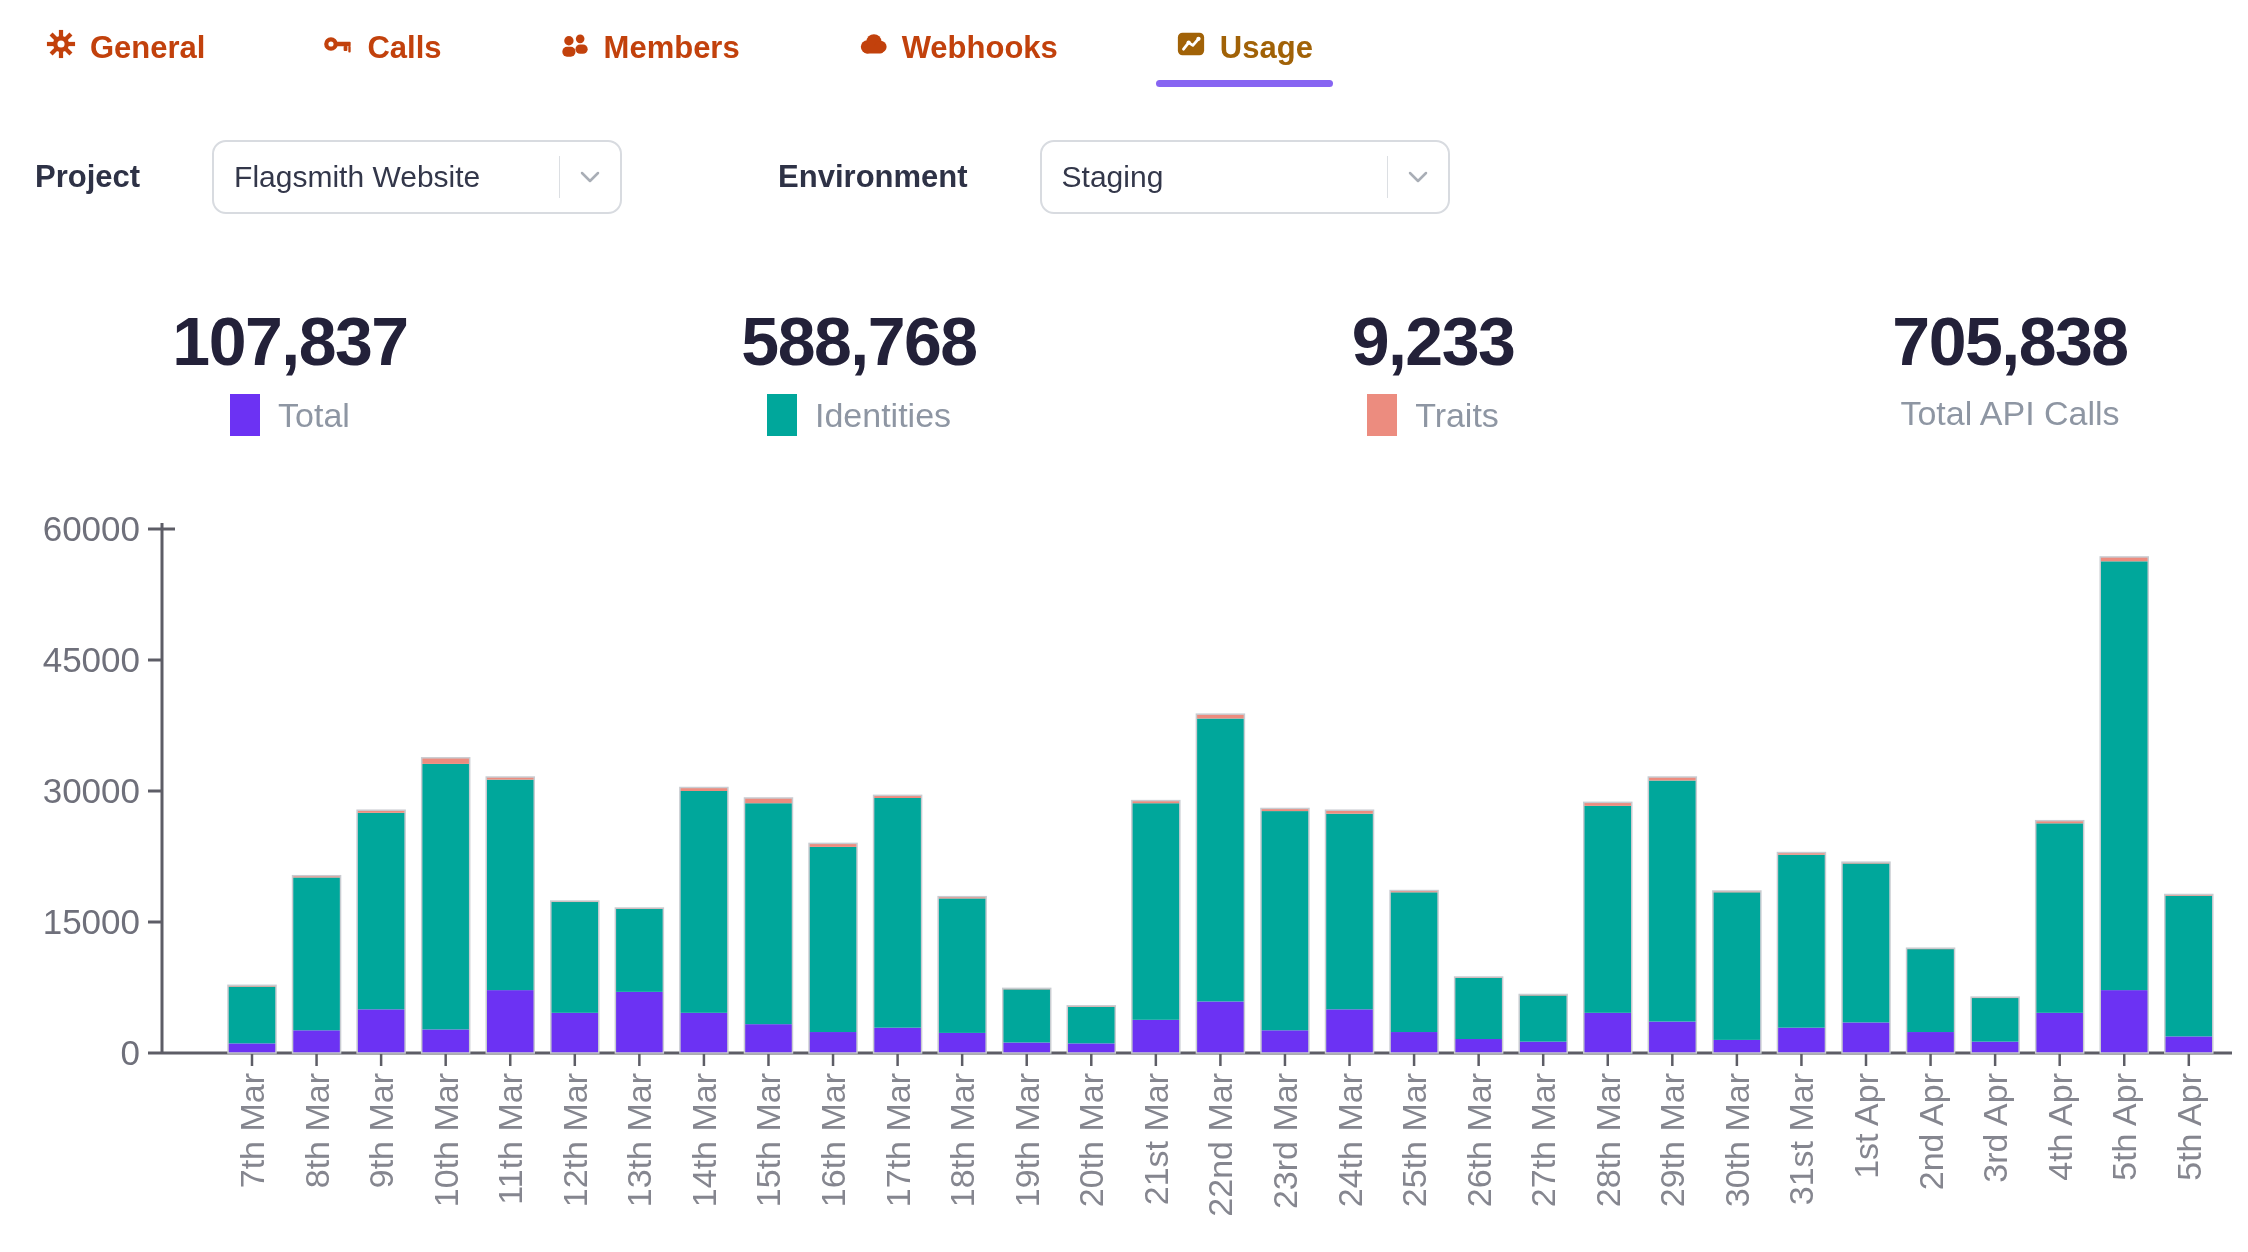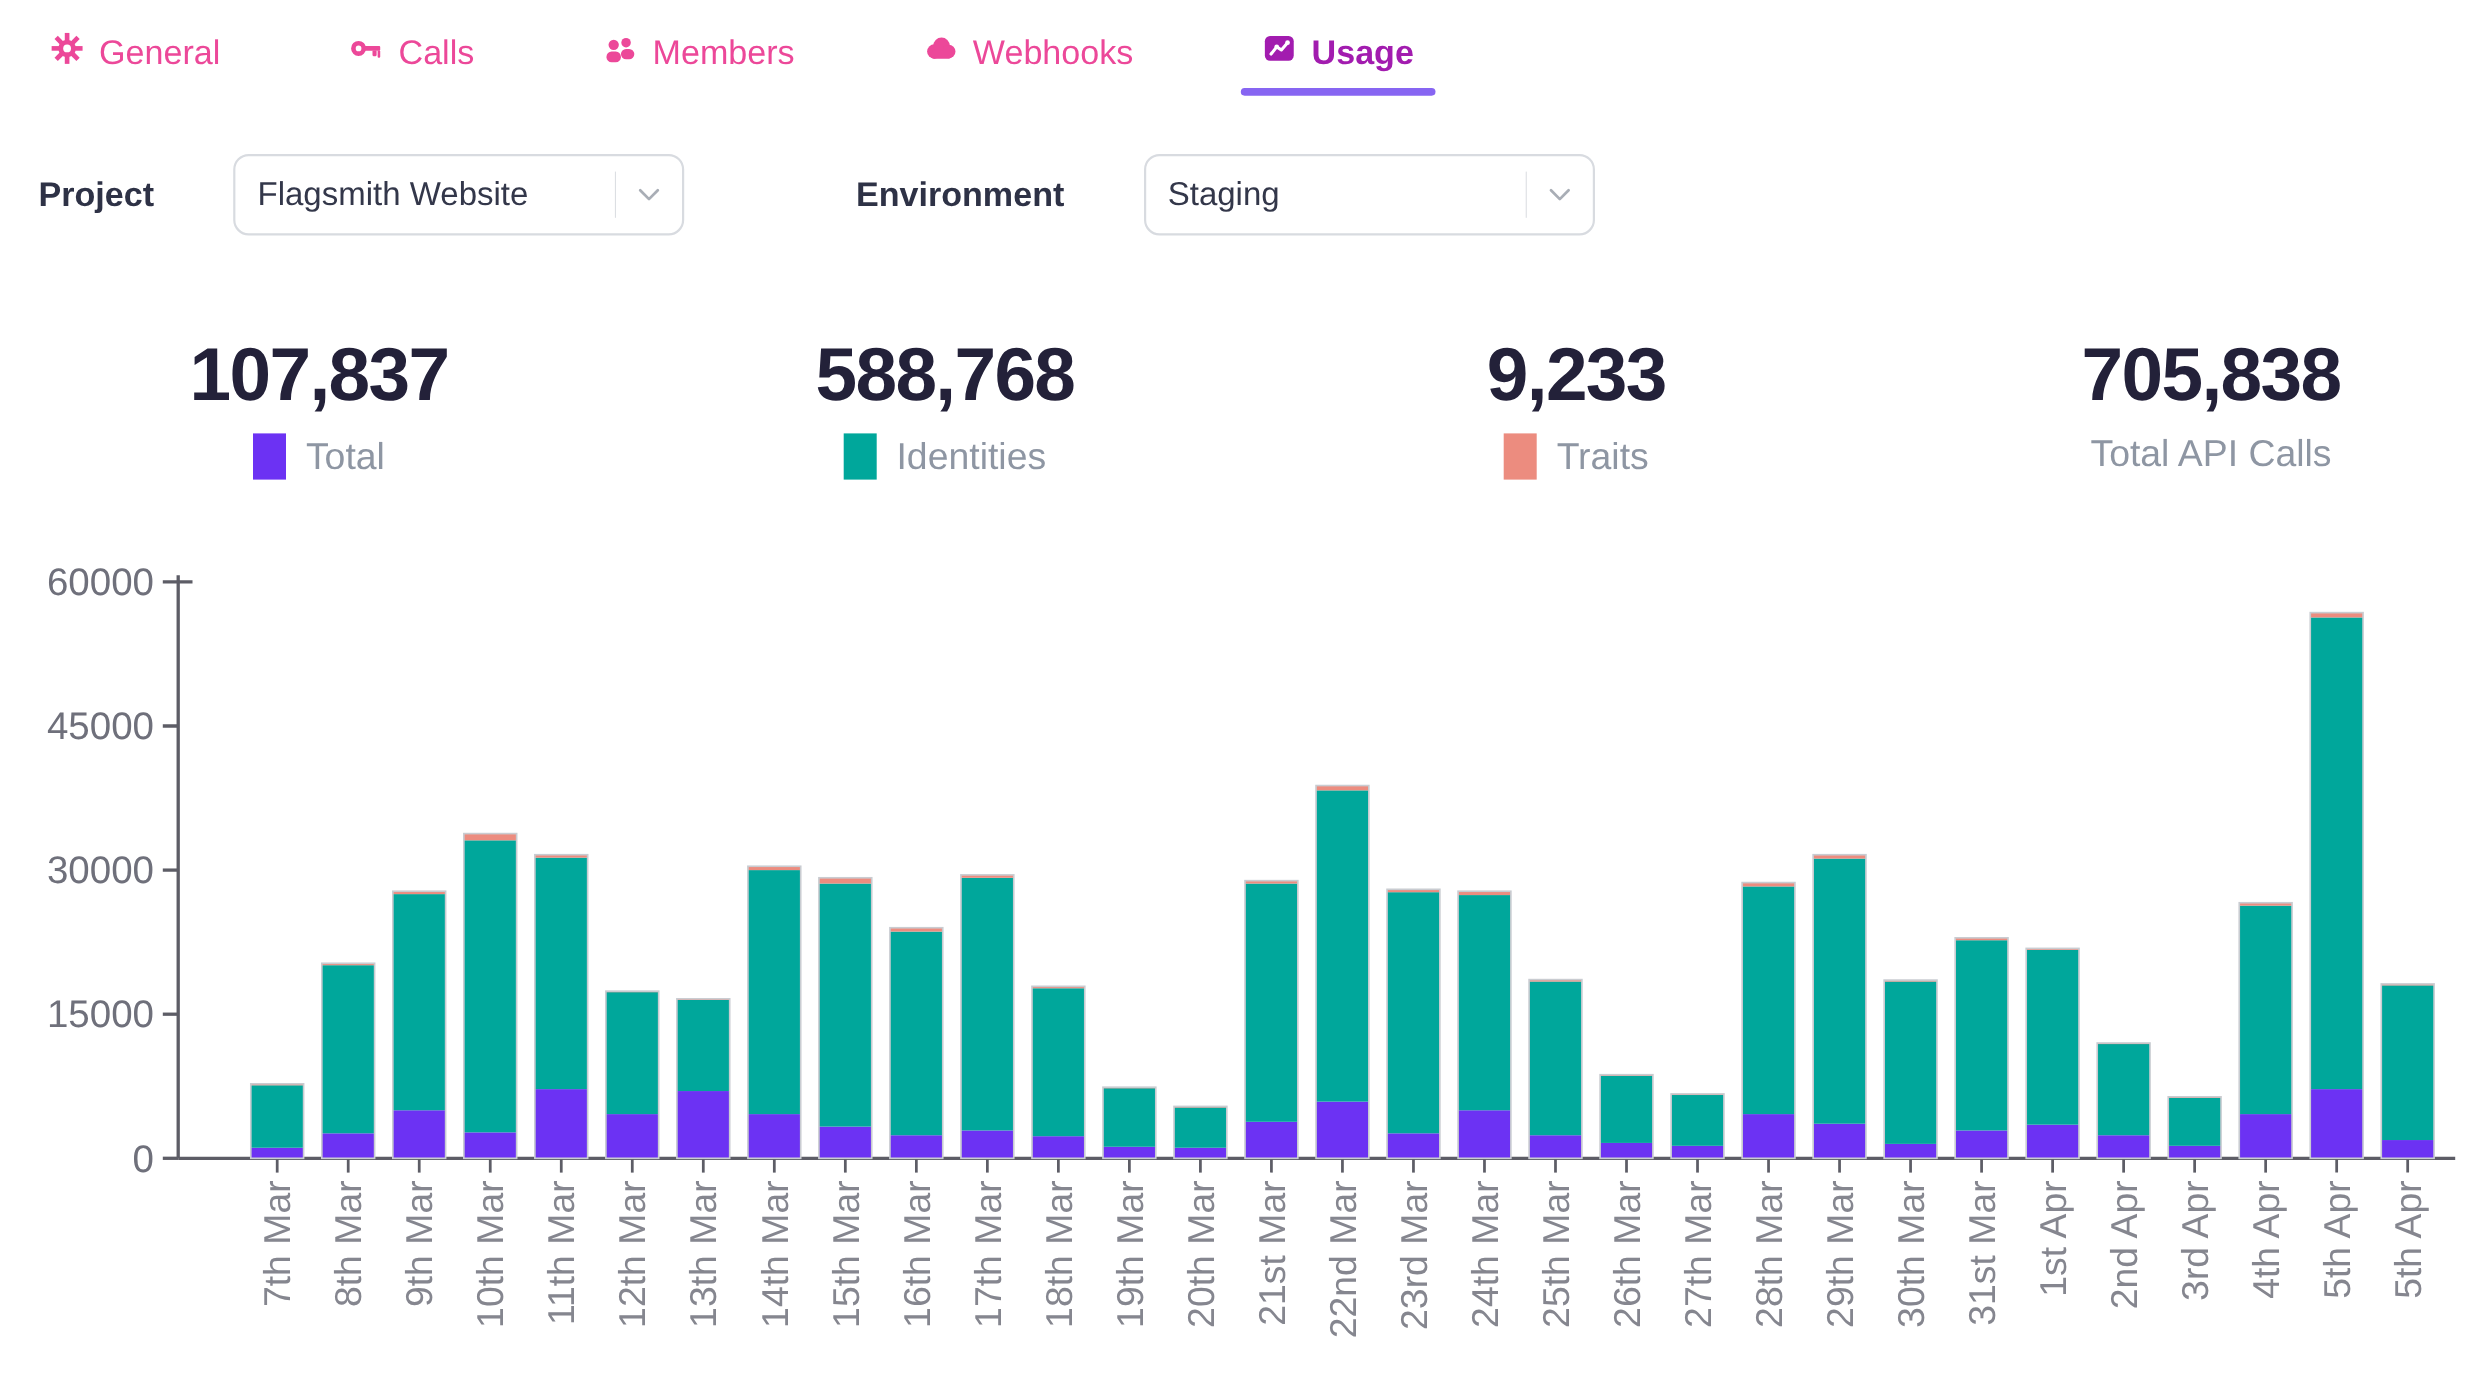--- a/index.html
+++ b/index.html
@@ -1,23 +1,23 @@
 <!DOCTYPE html>
 <html><head>
 <meta charset="utf-8">
 <style>
   html,body{margin:0;padding:0;background:#fff;}
   body{width:2248px;height:1252px;overflow:hidden;font-family:"Liberation Sans",sans-serif;}
   .page{position:relative;width:2248px;height:1252px;background:#fff;}
 
   
   .tabs{position:absolute;top:26px;left:46px;display:flex;gap:118px;align-items:center;height:44px;}
-  .tab{display:flex;align-items:center;gap:14px;font-size:31px;font-weight:400;color:#ec4899;position:relative;cursor:pointer;white-space:nowrap;}
+  .tab{display:flex;align-items:center;gap:14px;font-size:31px;font-weight:700;color:#c2410c;position:relative;cursor:pointer;white-space:nowrap;}
   .tab svg{flex:0 0 auto;}
-  .tab.active{color:#a21caf;font-weight:700;}
+  .tab.active{color:#a16207;font-weight:700;}
   .tab.active::after{content:"";position:absolute;left:-20px;right:-20px;bottom:-20px;height:7px;border-radius:4px;background:#8765F2;}
 
   
   .filters{position:absolute;top:140px;left:35px;display:flex;align-items:center;gap:46px;}
   .filter-label{font-size:31px;font-weight:700;color:#2e3246;margin-right:26px;}
   .select{width:410px;height:74px;border:2px solid #d8dbe0;border-radius:14px;background:#fff;display:flex;align-items:center;cursor:pointer;box-sizing:border-box;}
   .select .value{flex:1;font-size:30px;color:#33374a;padding-left:20px;white-space:nowrap;overflow:hidden;}
   .select .divider{width:1px;height:42px;background:#dcdfe3;}
   .select .chev{width:60px;display:flex;align-items:center;justify-content:center;}
   .gap-env{width:64px;}

